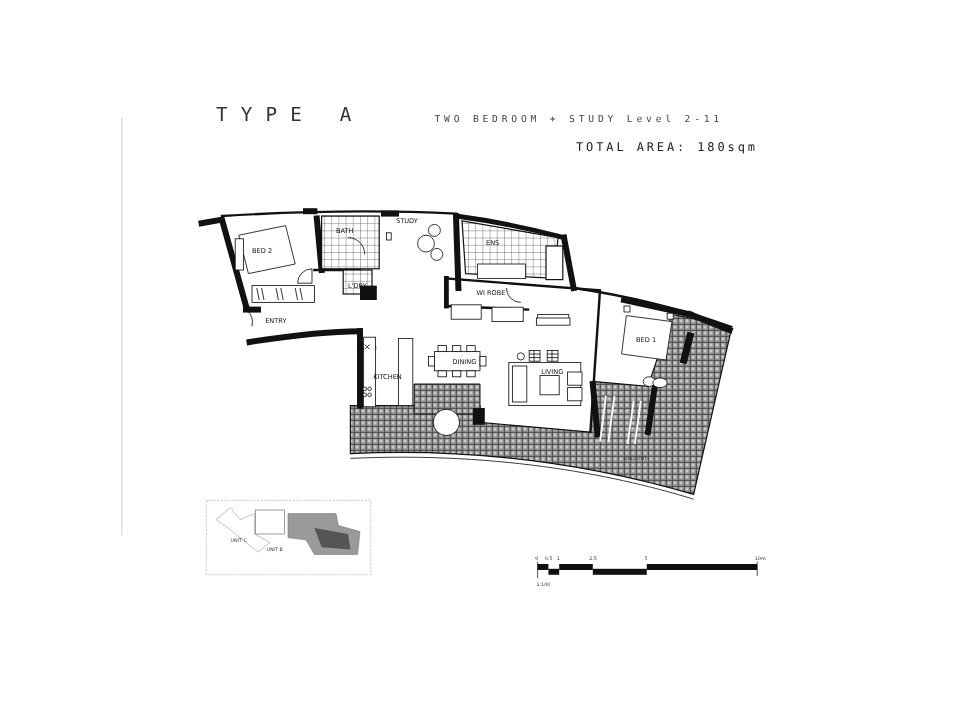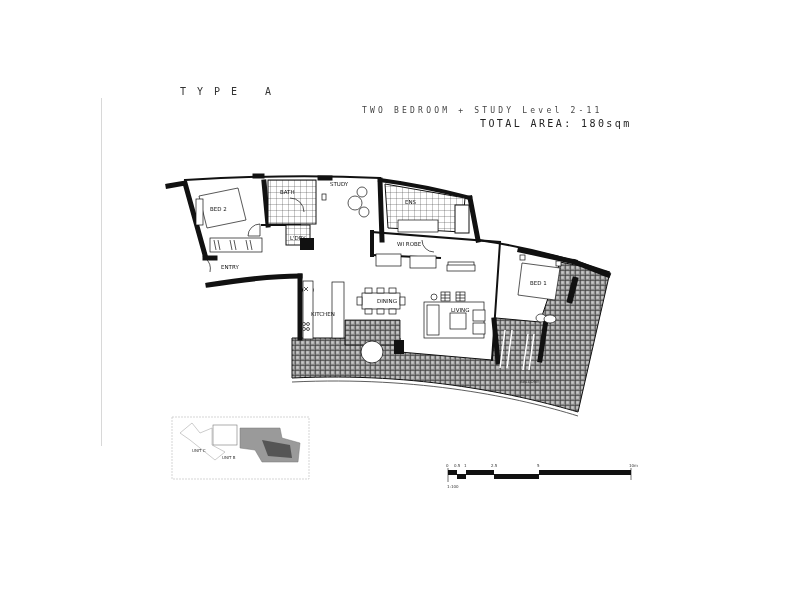--- a/index.html
+++ b/index.html
@@ -1,19 +1,19 @@
 <!DOCTYPE html>
 <html><head>
 <meta charset="utf-8">
 <style>
   html, body { margin: 0; padding: 0; background: #ffffff; }
   body { width: 800px; height: 600px; position: relative; overflow: hidden; font-family: "DejaVu Sans", sans-serif; color: #222; }
   .page-edge { position: absolute; left: 101px; top: 98px; width: 1px; height: 348px; background: #d8d8d8; }
-  .title { position: absolute; left: 180px; top: 86px; font-family: "DejaVu Sans Mono", monospace; font-size: 10px; letter-spacing: 11px; color: #333; text-align: right; }
-  .subtitle { position: absolute; left: 362px; top: 106px; font-family: "DejaVu Sans Mono", monospace; font-size: 8px; letter-spacing: 3.2px; color: #444; }
+  .title { position: absolute; left: 180px; top: 86px; font-family: "DejaVu Sans Mono", monospace; font-size: 16px; letter-spacing: 11px; color: #333; text-align: right; }
+  .subtitle { position: absolute; left: 362px; top: 95px; font-family: "DejaVu Sans Mono", monospace; font-size: 8px; letter-spacing: 3.2px; color: #444; }
   .area { position: absolute; left: 480px; top: 118px; font-family: "DejaVu Sans Mono", monospace; font-size: 10px; letter-spacing: 2.4px; color: #222; }
   svg.plan { position: absolute; left: 0; top: 0; }
   .lbl { font-family: "DejaVu Sans", sans-serif; font-size: 5.5px; fill: #111; }
   .tiny { font-family: "DejaVu Sans", sans-serif; font-size: 4px; fill: #333; }
 </style>
 </head>
 <body>
 
 <div class="page-edge"></div>
 

